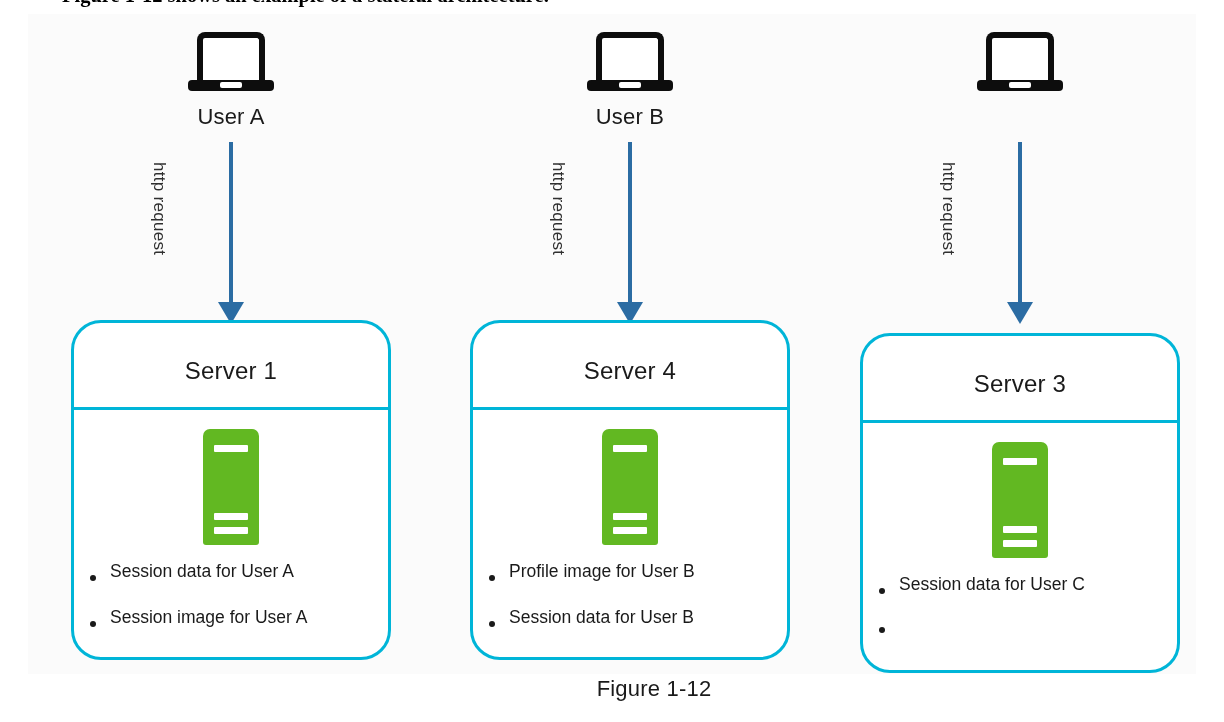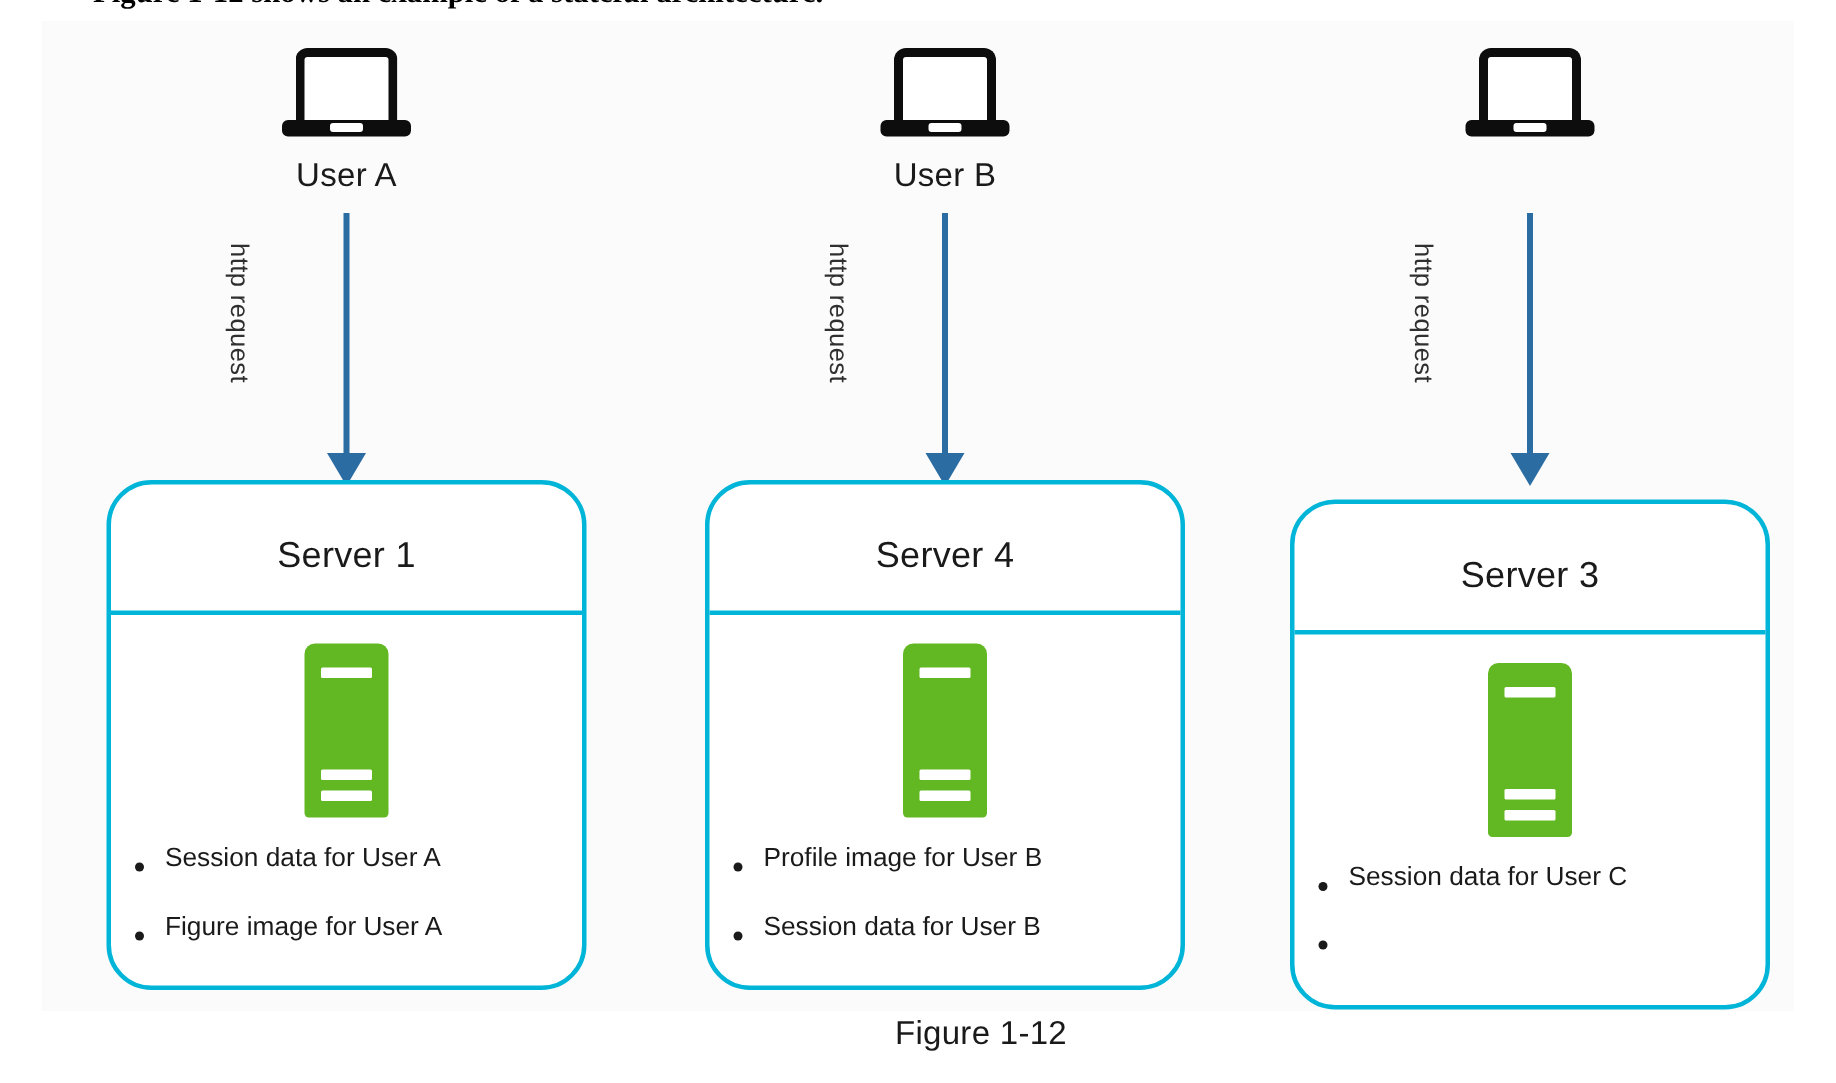--- a/index.html
+++ b/index.html
@@ -276,21 +276,21 @@
           <div class="slot slot-bottom"></div>
         </div>
 
         <div class="bullet-list">
           <div class="bullet-item">
             <span class="bullet-dot"></span>
             <span>Session data for User A</span>
           </div>
           <div class="bullet-item">
             <span class="bullet-dot"></span>
-            <span>Figure image for User A</span>
+            <span>Session image for User A</span>
           </div>
         </div>
       </div>
     </div>
 
     <div class="column col-2">
 
       <div class="laptop">
         <div class="lid"></div>
         <div class="base"></div>

